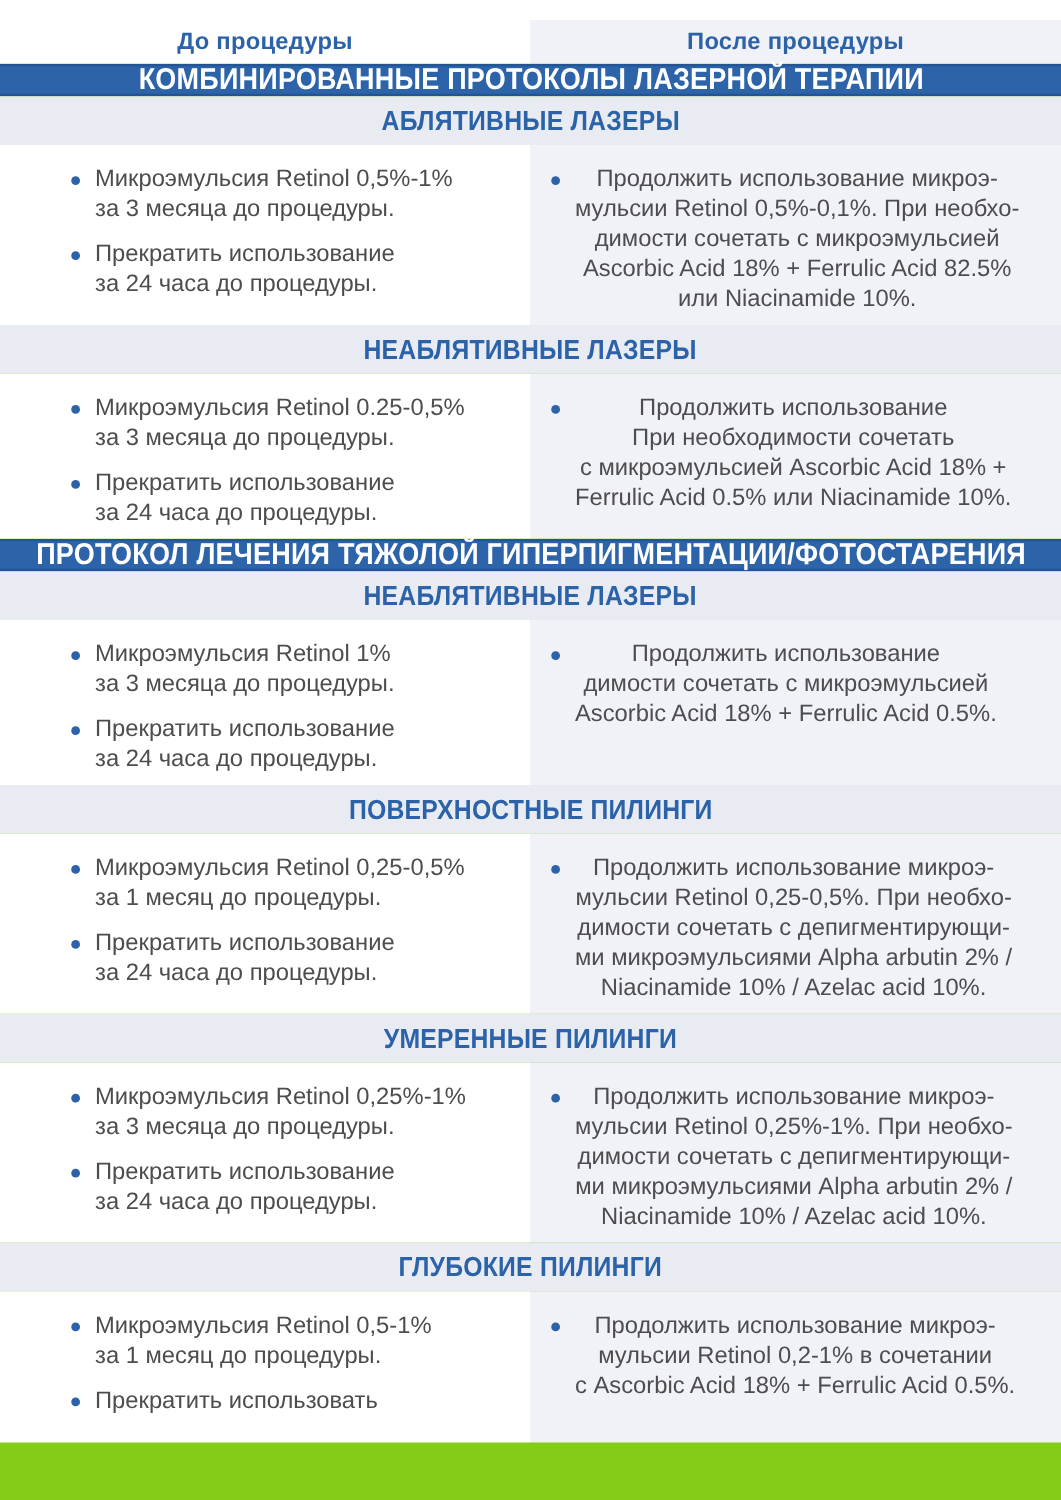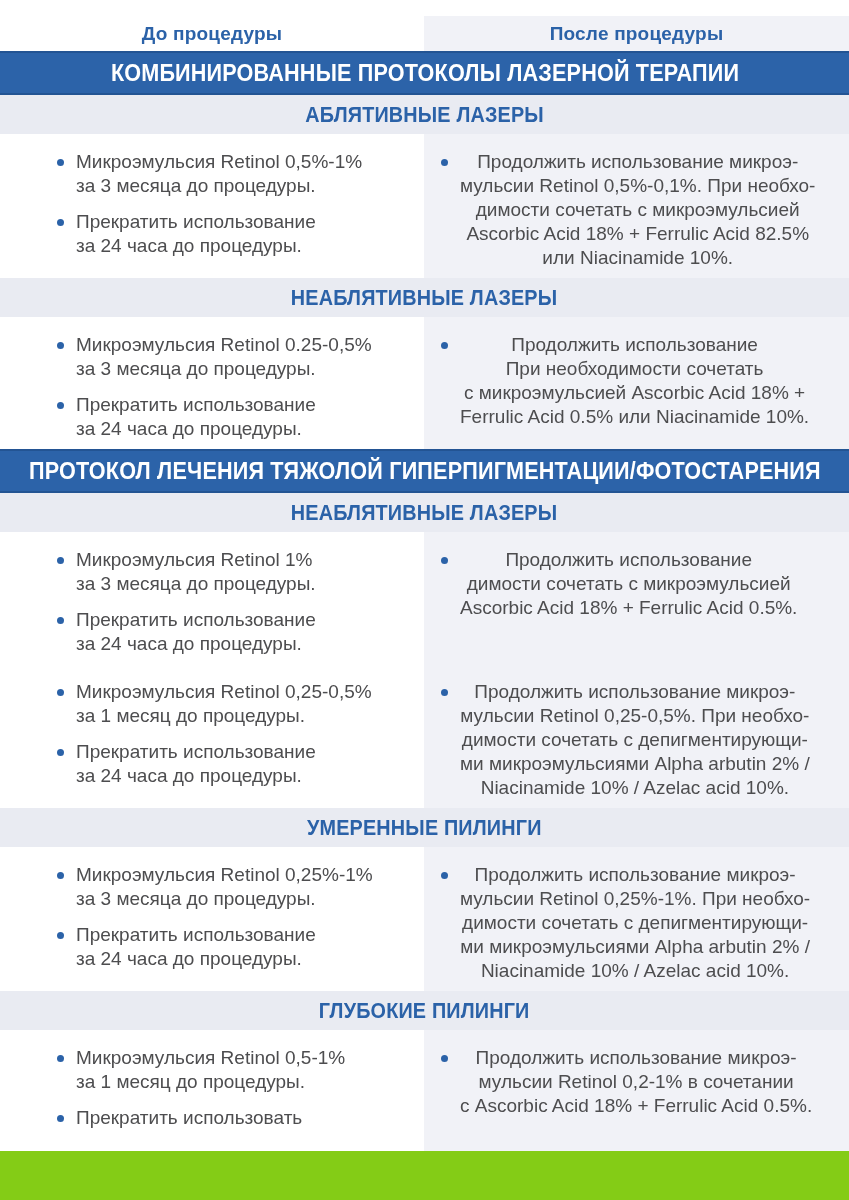--- a/index.html
+++ b/index.html
@@ -20,21 +20,21 @@
   .col-header {
     display: flex; align-items: center; justify-content: center;
     font-size: 19px; font-weight: 700; color: #2b62a8;
     letter-spacing: 0.2px;
   }
   .col-header.before { width: 424px; background: #ffffff; }
   .col-header.after  { flex: 1; background: #f1f2f7; }
 
   
   .main-header {
-    height: 44px;
+    height: 26px;
     background: #2c63a9;
     display: flex; align-items: center; justify-content: center;
     box-shadow: inset 0 2px 0 rgba(15,45,90,0.28), inset 0 -2px 0 rgba(15,45,90,0.28);
   }
   .main-header .t {
     display: inline-block;
     color: #ffffff;
     font-size: 24px; font-weight: 700;
     letter-spacing: 0.2px;
     transform: scaleX(0.9);
@@ -185,20 +185,23 @@
           <div class="bullet-item">
             <span class="dot"></span>
             <div class="bullet-text">
               <div class="line">Продолжить использование</div>
               <div class="line">димости сочетать с микроэмульсией</div>
               <div class="line">Ascorbic Acid 18% + Ferrulic Acid 0.5%.</div>
             </div>
           </div>
         </div>
   </div>
+      <div class="sub-header">
+    <span class="t">ПОВЕРХНОСТНЫЕ ПИЛИНГИ</span>
+  </div>
       <div class="content-row" style="min-height: 136px;">
     <div class="cell before">
           <div class="bullet-item">
             <span class="dot"></span>
             <div class="bullet-text">
               <div class="line">Микроэмульсия Retinol 0,25-0,5%</div>
               <div class="line">за 1 месяц до процедуры.</div>
             </div>
           </div>
           <div class="bullet-item">

